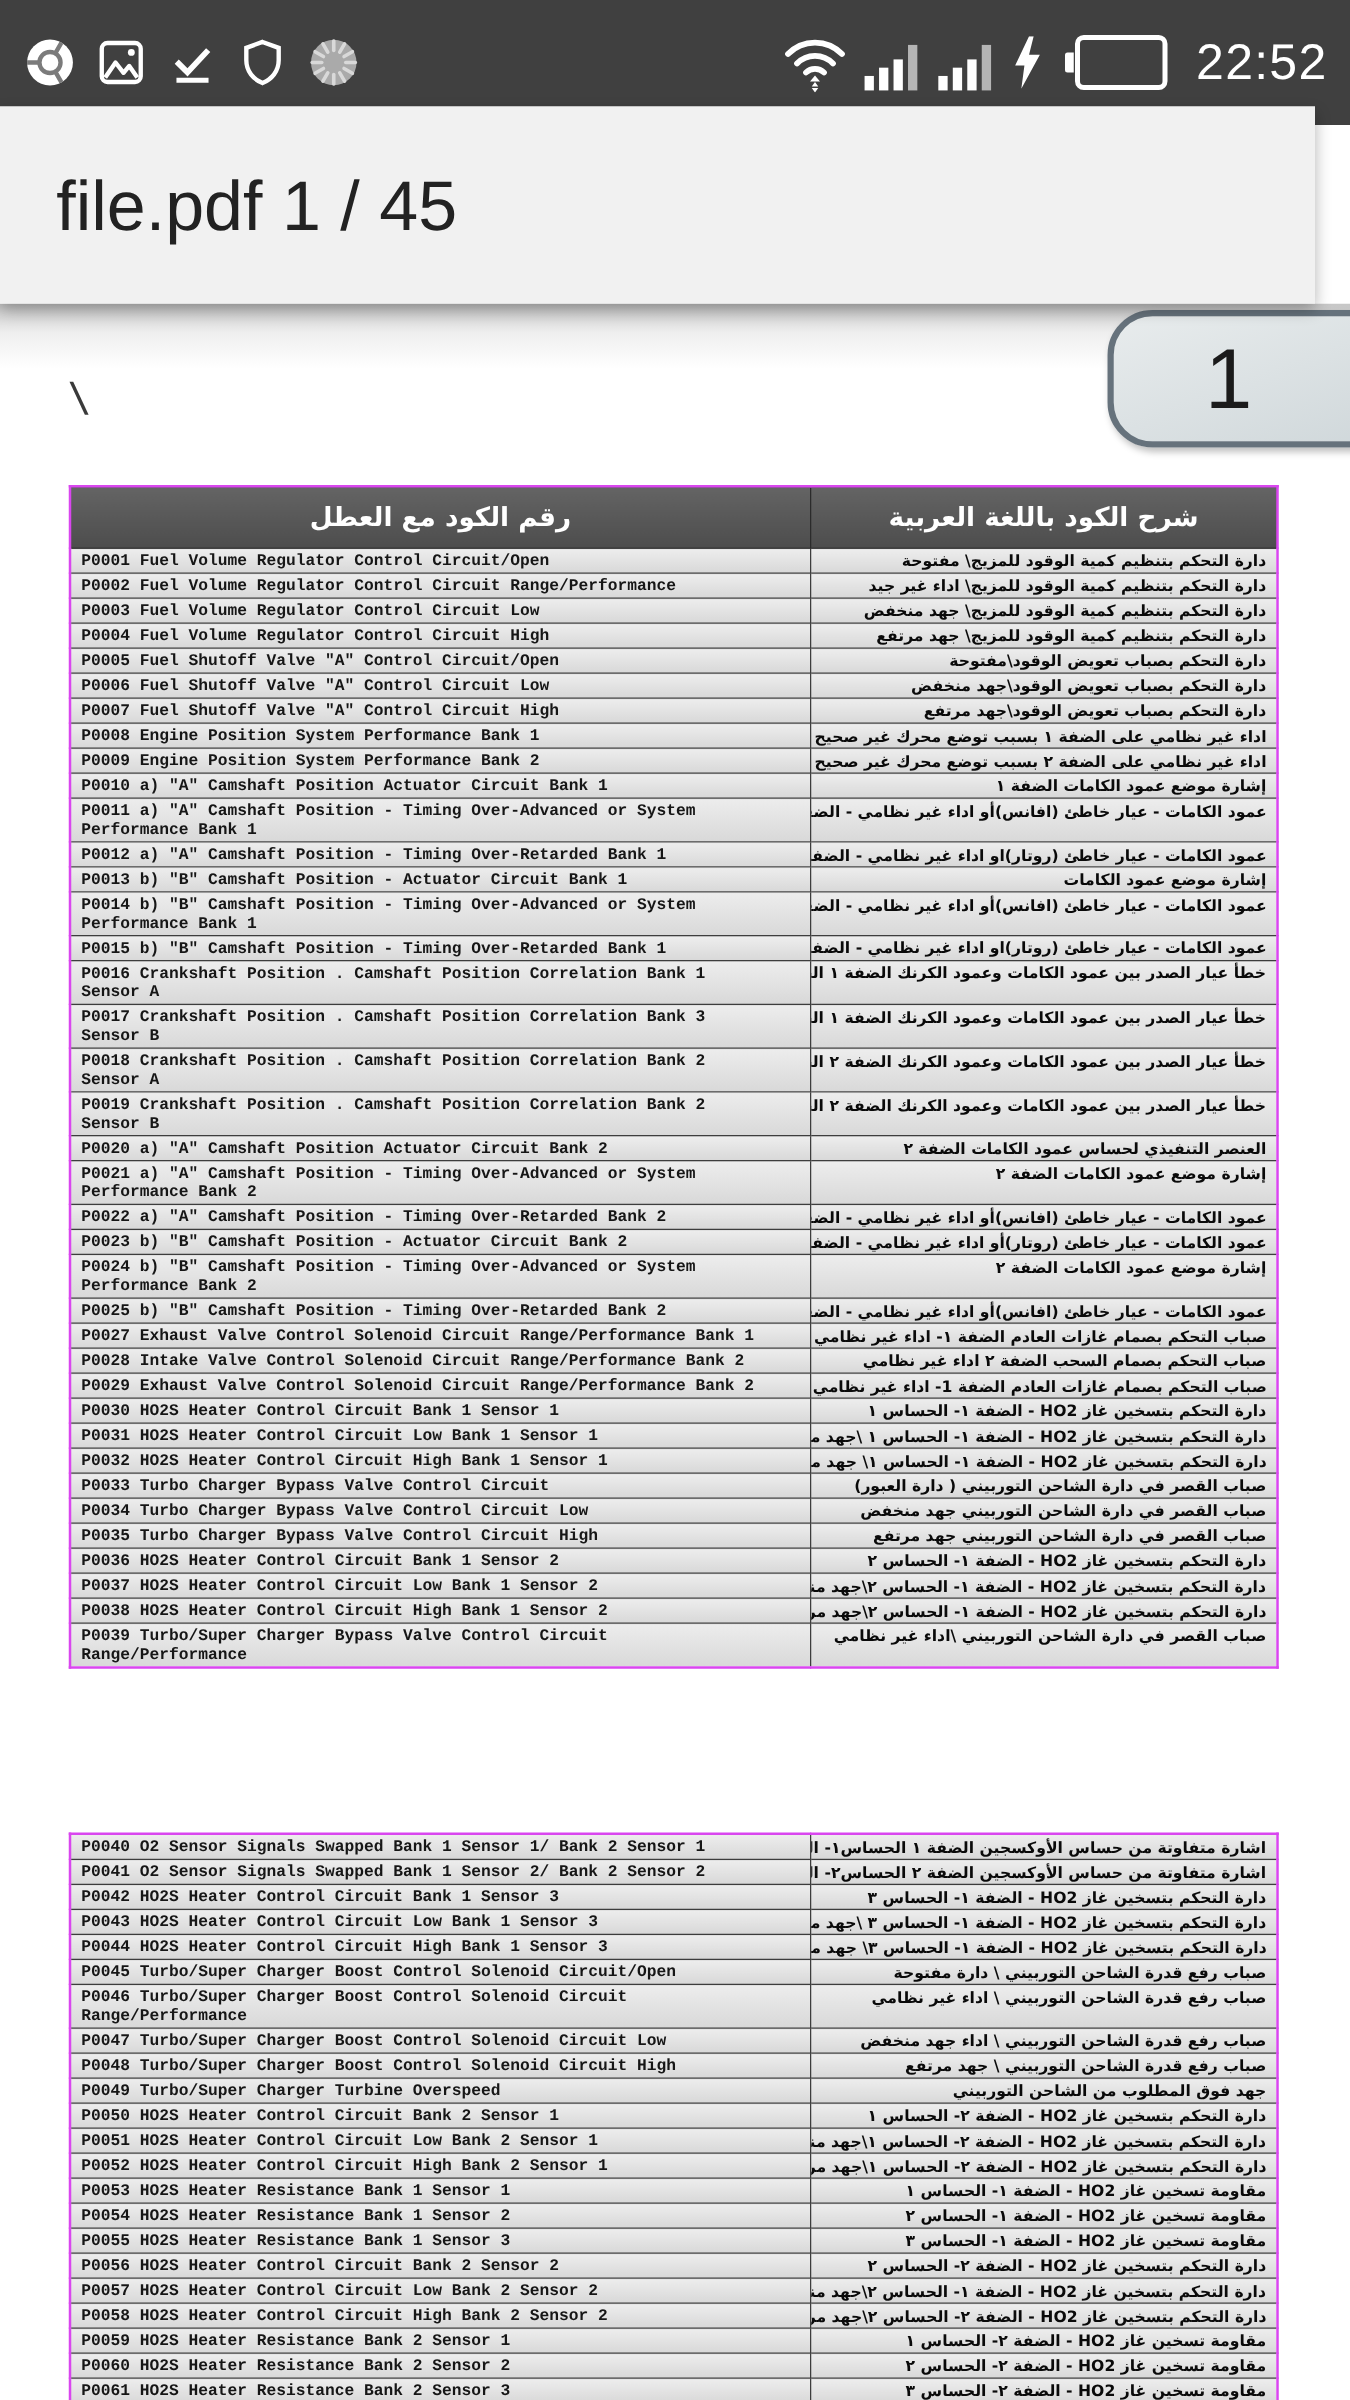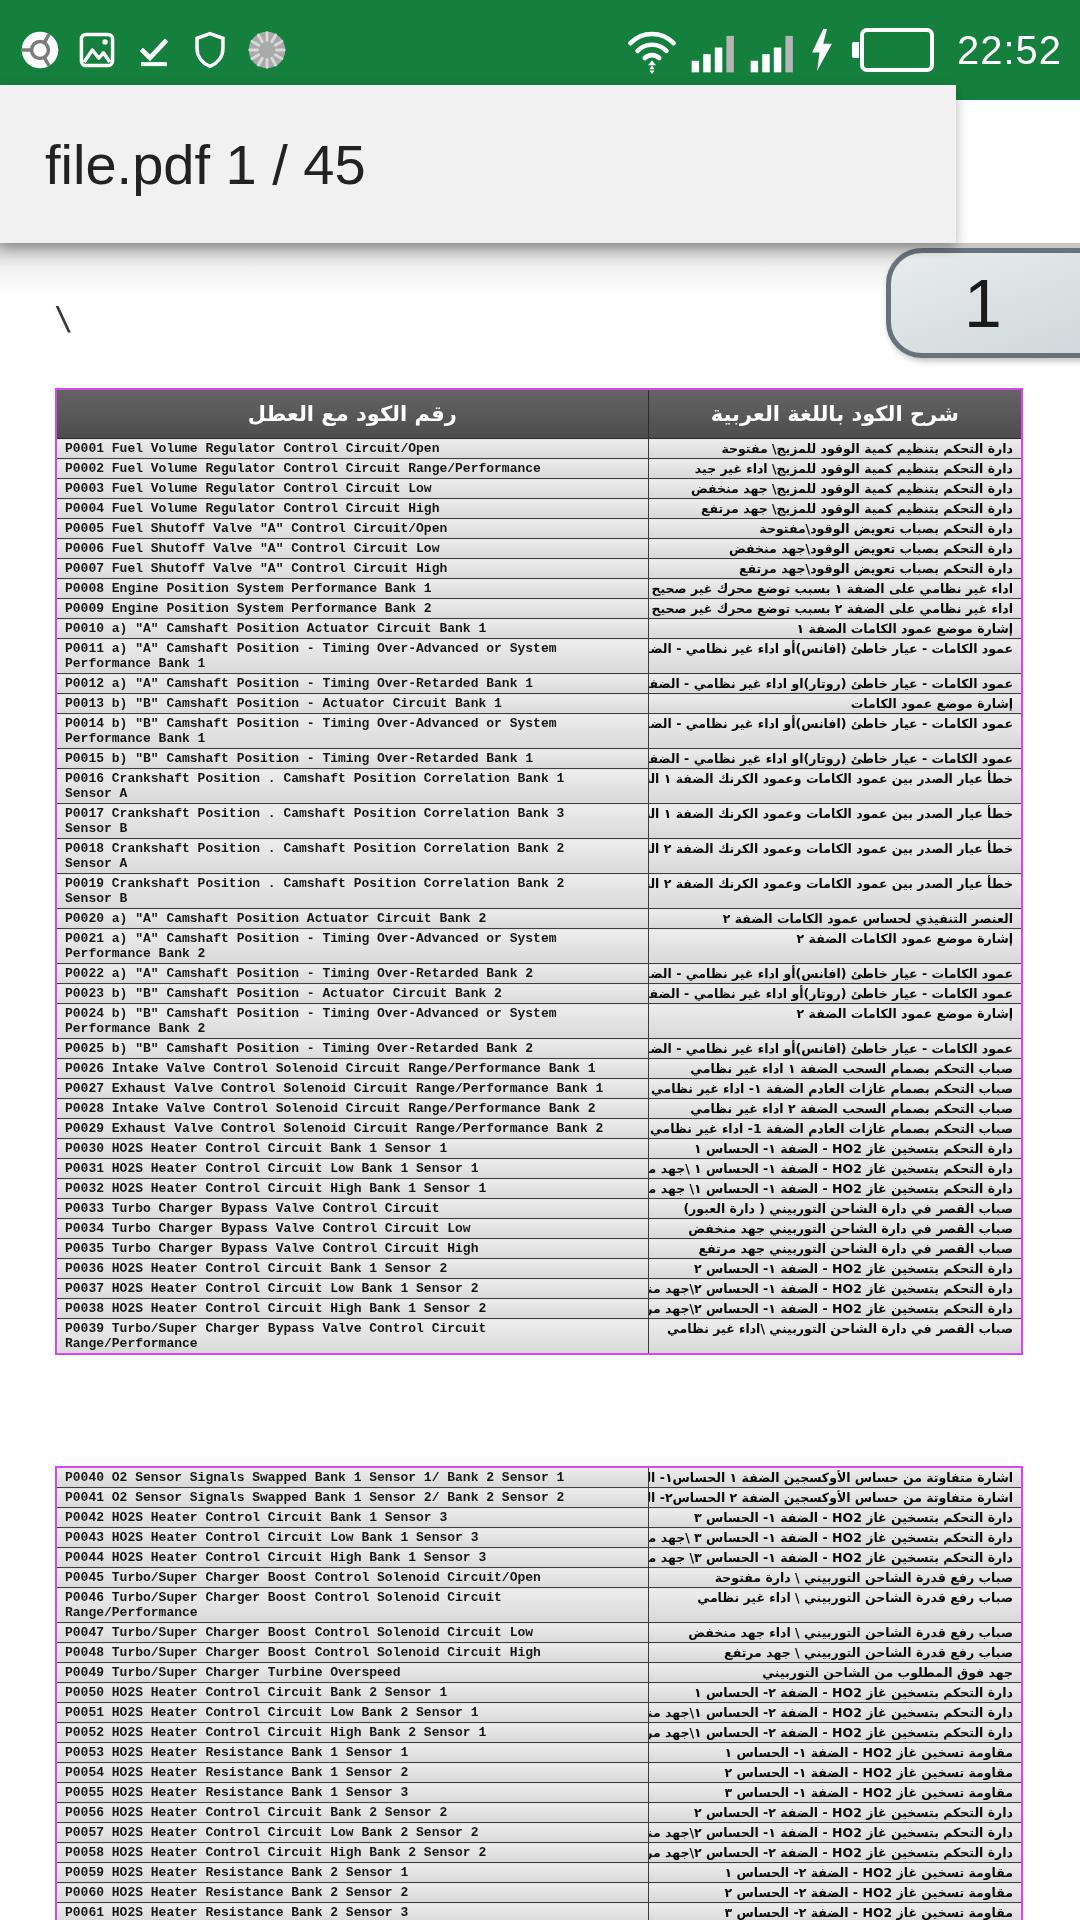--- a/index.html
+++ b/index.html
@@ -3,33 +3,33 @@
 <meta charset="utf-8">
 <style>
   html,body{margin:0;padding:0;}
   body{
     width:1080px;height:1920px;position:relative;overflow:hidden;
     background:#ffffff;font-family:"Liberation Sans",sans-serif;
   }
   
   .statusbar{
     position:absolute;top:0;left:0;width:1080px;height:100px;
-    background:#15803d;display:flex;align-items:center;
+    background:#404040;display:flex;align-items:center;
     padding:0 18px;box-sizing:border-box;gap:13px;
   }
   .statusbar .icon{display:flex;align-items:center;justify-content:center;}
   .statusbar .spacer{flex:1;}
   .sb-time{color:#ffffff;font-size:40px;letter-spacing:1px;margin-left:6px;}
   .bat-wrap{display:flex;align-items:center;margin:0 4px;}
   .bat-nub{width:7px;height:16px;background:#ffffff;border-radius:2px 0 0 2px;margin-right:1px;}
   .bat-body{width:60px;height:30px;border:4px solid #ffffff;border-radius:7px;padding:3px;box-sizing:content-box;}
   .bat-fill{width:100%;height:100%;border-radius:3px;}
   
   .toolbar{
-    position:absolute;top:85px;left:0;width:956px;height:158px;
+    position:absolute;top:85px;left:0;width:1052px;height:158px;
     background:#f1f1f1;display:flex;align-items:center;
     box-shadow:0 5px 12px rgba(0,0,0,0.30);z-index:3;
   }
   .toolbar .title{
     margin-left:45px;font-size:56px;color:#222222;font-weight:500;letter-spacing:0;
   }
   
   .page{
     position:absolute;top:243px;left:0;width:1080px;height:1677px;background:#ffffff;
   }
@@ -295,24 +295,20 @@
         <tr>
           <td class="en">P0024 b) "B" Camshaft Position - Timing Over-Advanced or System
 Performance Bank 2</td>
           <td class="ar" dir="rtl">إشارة موضع عمود الكامات الضفة ٢</td>
         </tr>
         <tr>
           <td class="en">P0025 b) "B" Camshaft Position - Timing Over-Retarded Bank 2</td>
           <td class="ar" dir="rtl">عمود الكامات - عيار خاطئ (افانس)أو اداء غير نظامي - الضفة ٢</td>
         </tr>
         <tr>
-          <td class="en">P0026 Intake Valve Control Solenoid Circuit Range/Performance Bank 1</td>
-          <td class="ar" dir="rtl">صباب التحكم بصمام السحب الضفة ١ اداء غير نظامي</td>
-        </tr>
-        <tr>
           <td class="en">P0027 Exhaust Valve Control Solenoid Circuit Range/Performance Bank 1</td>
           <td class="ar" dir="rtl">صباب التحكم بصمام غازات العادم الضفة ١- اداء غير نظامي</td>
         </tr>
         <tr>
           <td class="en">P0028 Intake Valve Control Solenoid Circuit Range/Performance Bank 2</td>
           <td class="ar" dir="rtl">صباب التحكم بصمام السحب الضفة ٢ اداء غير نظامي</td>
         </tr>
         <tr>
           <td class="en">P0029 Exhaust Valve Control Solenoid Circuit Range/Performance Bank 2</td>
           <td class="ar" dir="rtl">صباب التحكم بصمام غازات العادم الضفة 1- اداء غير نظامي</td>

